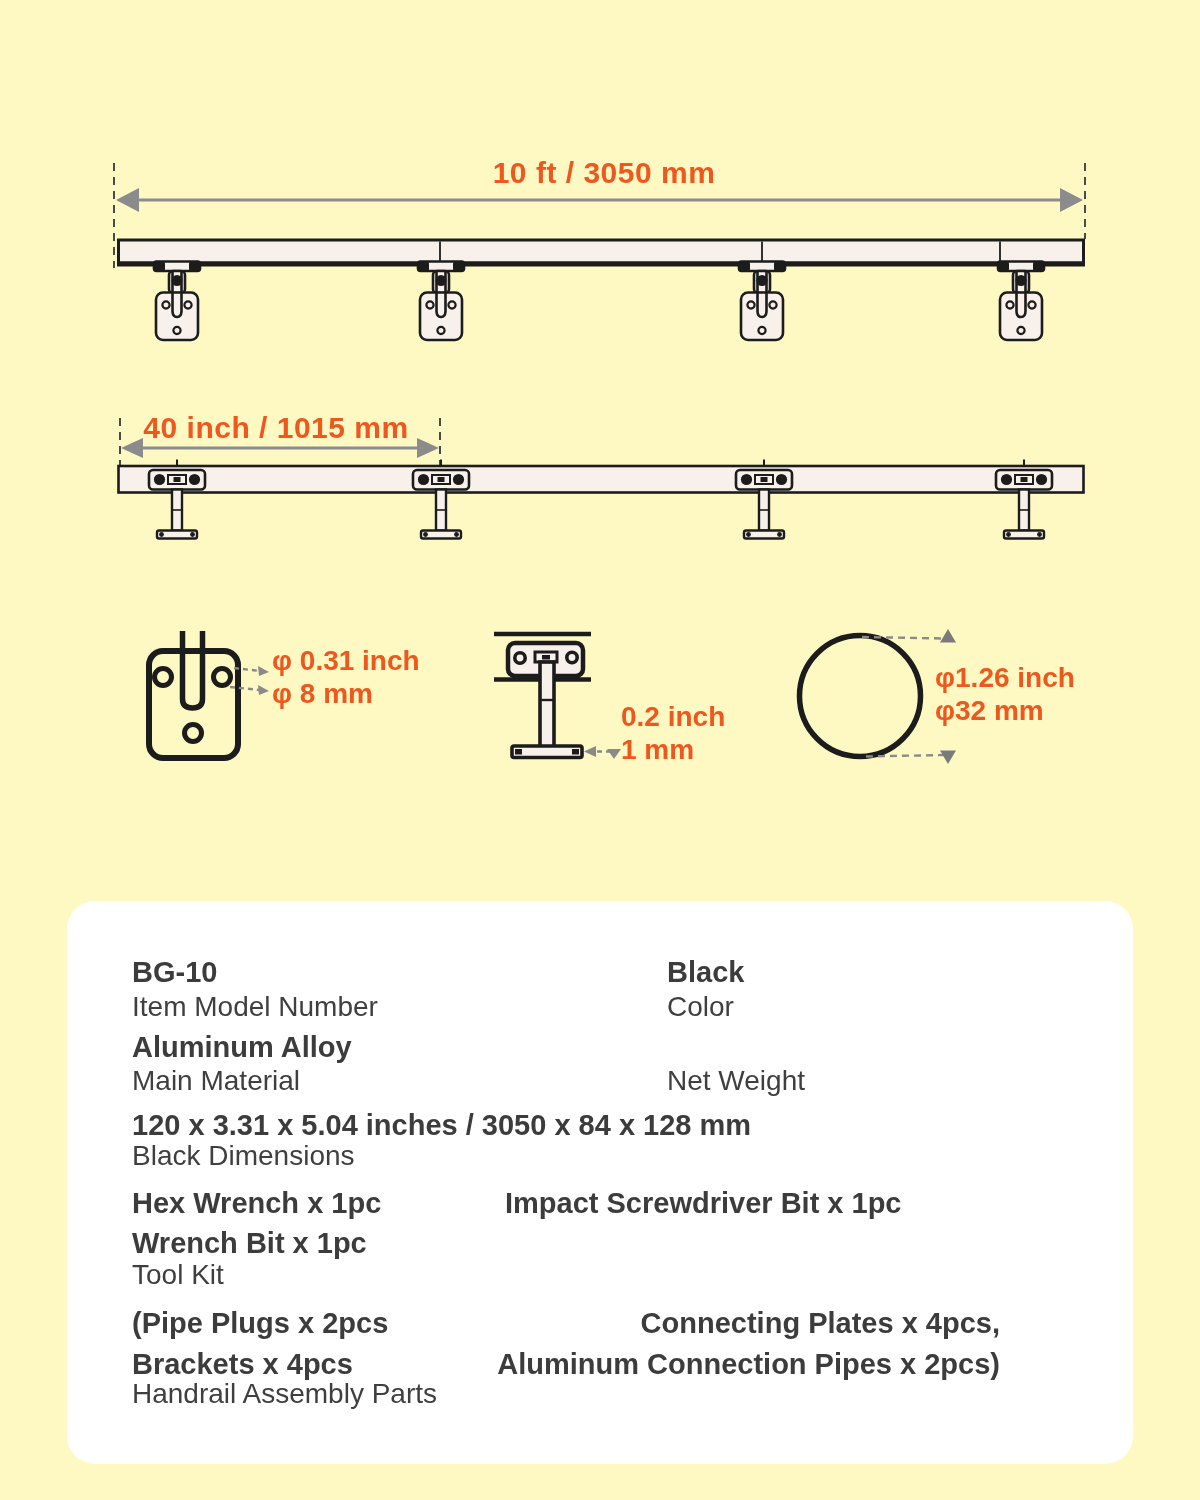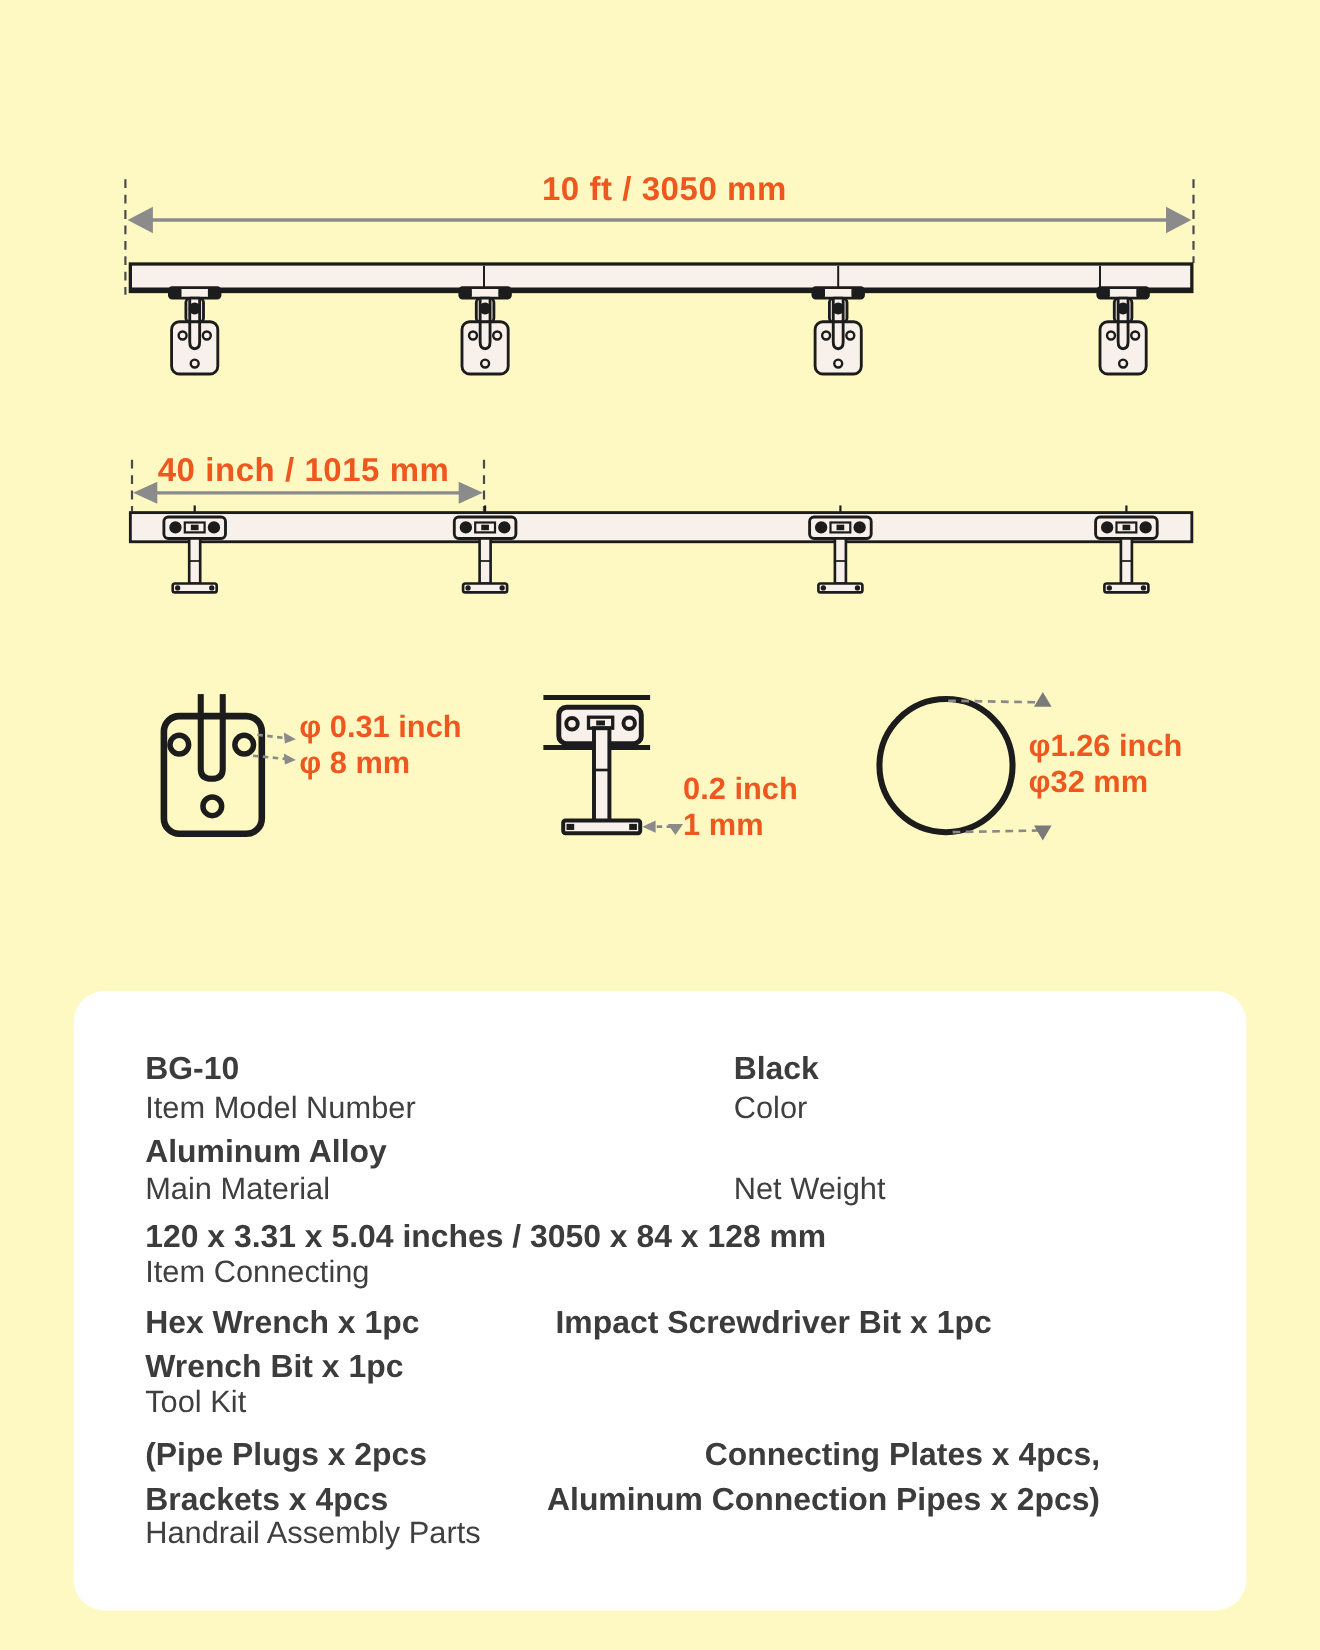--- a/index.html
+++ b/index.html
@@ -169,21 +169,21 @@
     <div class="spec-value" style="left:65px;top:55px">BG-10</div>
     <div class="spec-label" style="left:65px;top:94px">Item Model Number</div>
     <div class="spec-value" style="left:600px;top:55px">Black</div>
     <div class="spec-label" style="left:600px;top:94px">Color</div>
 
     <div class="spec-value" style="left:65px;top:130px">Aluminum Alloy</div>
     <div class="spec-label" style="left:65px;top:168px">Main Material</div>
     <div class="spec-label" style="left:600px;top:168px">Net Weight</div>
 
     <div class="spec-value" style="left:65px;top:208px">120 x 3.31 x 5.04 inches / 3050 x 84 x 128 mm</div>
-    <div class="spec-label" style="left:65px;top:243px">Item Connecting</div>
+    <div class="spec-label" style="left:65px;top:243px">Black Dimensions</div>
 
     <div class="spec-value" style="left:65px;top:286px">Hex Wrench x 1pc</div>
     <div class="spec-value" style="left:438px;top:286px">Impact Screwdriver Bit x 1pc</div>
     <div class="spec-value" style="left:65px;top:326px">Wrench Bit x 1pc</div>
     <div class="spec-label" style="left:65px;top:362px">Tool Kit</div>
 
     <div class="spec-value" style="left:65px;top:406px">(Pipe Plugs x 2pcs</div>
     <div class="spec-value" style="left:65px;top:447px">Brackets x 4pcs</div>
     <div class="spec-value center-block" style="left:373px;top:406px;width:560px">Connecting Plates x 4pcs,</div>
     <div class="spec-value center-block" style="left:373px;top:447px;width:560px">Aluminum Connection Pipes x 2pcs)</div>

